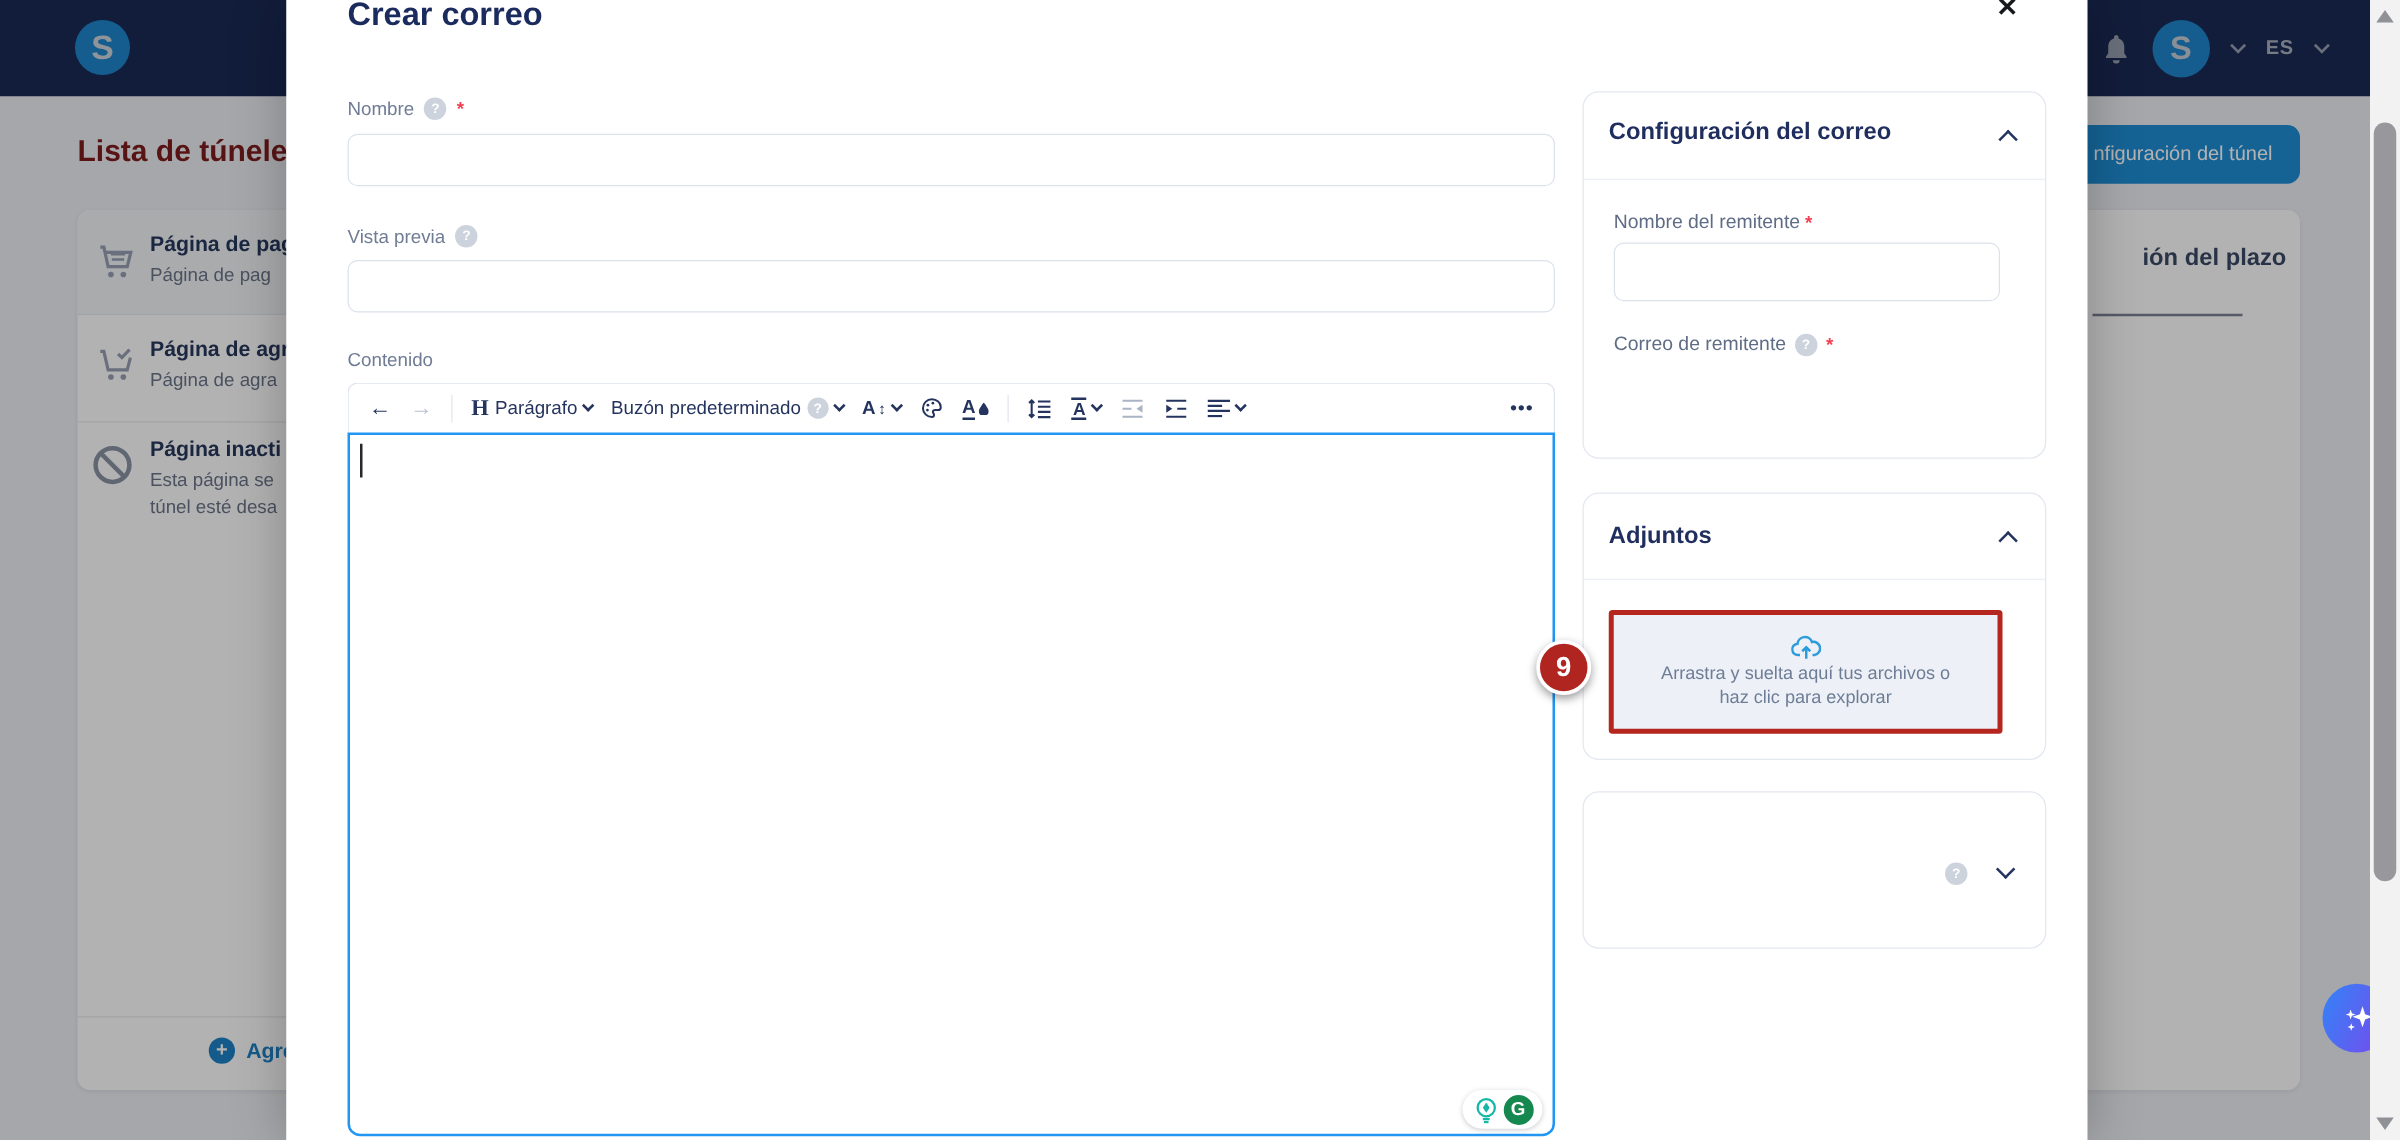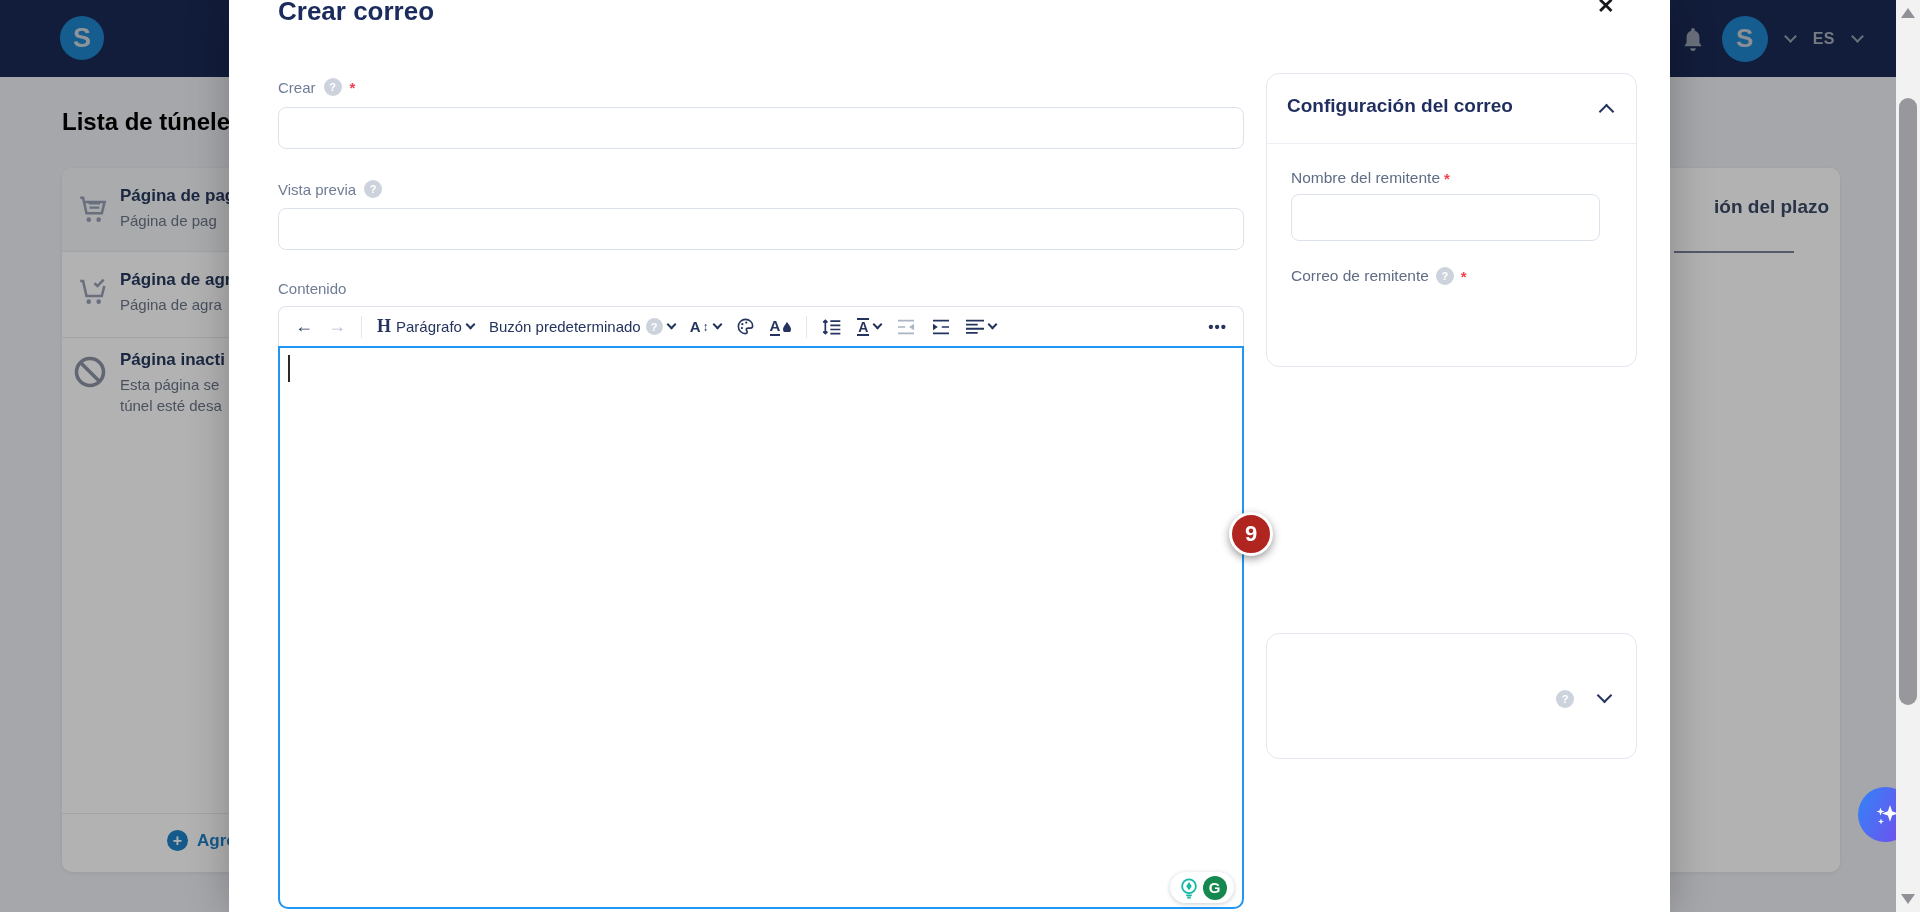--- a/index.html
+++ b/index.html
@@ -11,21 +11,21 @@
   .logo-circle{position:absolute;left:60px;top:16px;width:44px;height:44px;border-radius:50%;
     background:#1e86cc;color:#cdd4dd;font-size:27px;font-weight:700;display:flex;align-items:center;justify-content:center;}
   .hdr-right{position:absolute;right:58px;top:0;height:77px;display:flex;align-items:center;gap:18px;}
   .bell{width:22px;height:24px;}
   .avatar{width:46px;height:46px;border-radius:50%;background:#1e86cc;color:#c6cdd6;font-size:26px;font-weight:700;
     display:flex;align-items:center;justify-content:center;}
   .chev{display:inline-block;width:9px;height:9px;border-right:2.5px solid #98a1b0;border-bottom:2.5px solid #98a1b0;
     transform:rotate(45deg);margin-top:-4px;}
   .lang{color:#a9b0bc;font-size:16px;font-weight:700;letter-spacing:.5px;}
 
-  .page-title{position:absolute;left:62px;top:108px;font-size:24px;font-weight:600;color:#000000;z-index:1;}
+  .page-title{position:absolute;left:62px;top:108px;font-size:24px;font-weight:600;color:#7f1d1d;z-index:1;}
   .tunnel-card{position:absolute;left:62px;top:168px;width:1778px;height:704px;background:#fff;border-radius:10px;
     box-shadow:0 1px 4px rgba(30,40,70,.08);z-index:1;overflow:hidden;}
   .trow{position:absolute;left:0;width:100%;border-bottom:1px solid #e8eaef;}
   .trow.hl{background:#f3f5f8;}
   .trow .ricon{position:absolute;left:14px;color:#97a0b2;}
   .trow .rtitle{position:absolute;left:58px;font-size:17px;font-weight:700;color:#28395e;}
   .trow .rsub{position:absolute;left:58px;font-size:15px;color:#6b7589;}
   .card-bottom-divider{position:absolute;left:0;top:645px;width:100%;border-top:1px solid #e8eaef;}
   .add-row{position:absolute;left:105px;top:662px;display:flex;align-items:center;gap:9px;color:#1d82c8;font-size:17px;font-weight:600;}
   .plus-circle{width:21px;height:21px;border-radius:50%;background:#1d82c8;color:#fff;display:flex;align-items:center;
@@ -159,33 +159,36 @@
       <div class="rsub" style="top:38px;">Esta página se</div>
       <div class="rsub" style="top:59px;">túnel esté desa</div>
     </div>
     <div class="card-bottom-divider"></div>
     <div class="add-row">
       <span class="plus-circle">+</span>
       <span>Agre</span>
     </div>
   </div>
 
+  <div class="config-btn">
+    <span>nfiguración del túnel</span>
+  </div>
   <div class="plazo-card">
     <div class="plazo-title">ión del plazo</div>
     <div class="plazo-underline"></div>
   </div>
 
   <div class="backdrop"></div>
 
   <div class="modal">
     <div class="modal-title">Crear correo</div>
     <div class="modal-close">✕</div>
 
     <div class="field-label" style="left:49px;top:78px;">
-      <span>Crear</span>
+      <span>Nombre</span>
       <span class="help-circle">?</span>
       <span class="req">*</span>
     </div>
     <div class="t-input" style="left:49px;top:107px;"></div>
 
     <div class="field-label" style="left:49px;top:180px;">
       <span>Vista previa</span>
       <span class="help-circle">?</span>
     </div>
     <div class="t-input" style="left:49px;top:208px;"></div>
@@ -285,20 +288,33 @@
         <span class="req" style="margin-left:-3px;">*</span>
       </div>
       <div class="side-input" style="top:120px;"></div>
       <div class="side-label" style="left:24px;top:193px;">
         <span>Correo de remitente</span>
         <span class="help-circle">?</span>
         <span class="req">*</span>
       </div>
     </div>
 
+    <div class="side-card" style="top:394px;height:214px;">
+      <div class="card-title" style="top:22px;">Adjuntos</div>
+      <span class="chev-card" style="right:24px;top:32px;transform:rotate(-135deg);"></span>
+      <div class="card-divider" style="top:68px;"></div>
+      <div class="dropzone">
+        <svg width="24" height="20" viewBox="0 0 24 20">
+            <path fill="none" stroke="#2d9cdb" stroke-width="2" d="M7 16H5.5A4.5 4.5 0 0 1 5 7a6 6 0 0 1 11.6-1.4A4.8 4.8 0 0 1 19 15.9H17"></path>
+            <path fill="none" stroke="#2d9cdb" stroke-width="2" d="M12 10v9M8.8 13L12 9.8l3.2 3.2"></path>
+          </svg>
+        <div class="dz-text">Arrastra y suelta aquí tus archivos o</div>
+        <div class="dz-text" style="margin-top:-2px;">haz clic para explorar</div>
+      </div>
+    </div>
 
     <div class="badge9">9</div>
 
     <div class="side-card" style="top:633px;height:126px;">
       <span class="help-circle" style="position:absolute;right:62px;top:56px;">?</span>
       <span class="chev-card" style="right:26px;top:56px;transform:rotate(45deg);"></span>
     </div>
   </div>
 
   <div class="fab">

